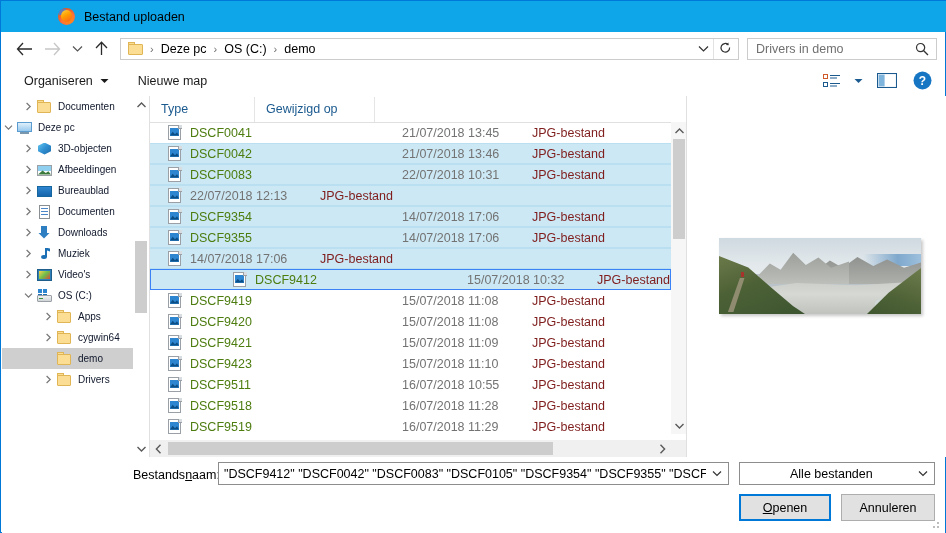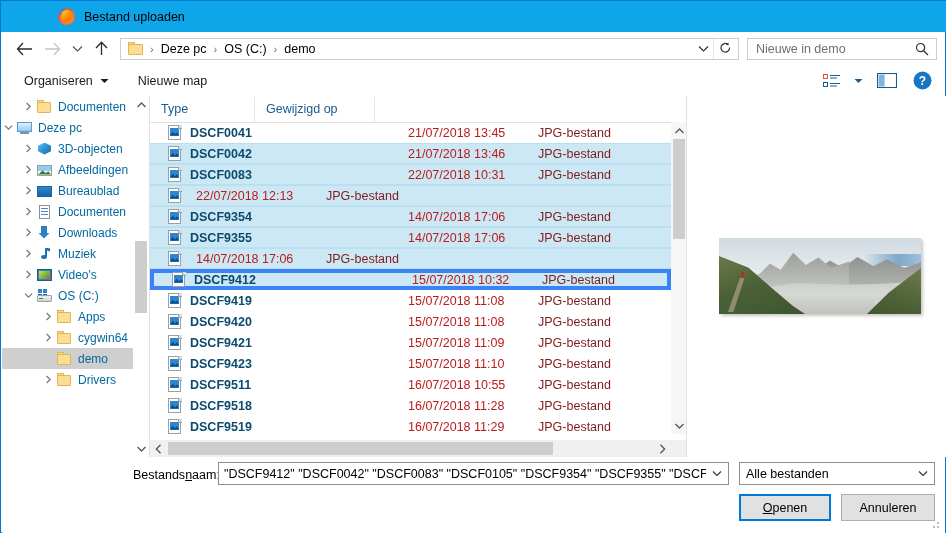--- a/index.html
+++ b/index.html
@@ -218,22 +218,22 @@
     left: 0; top: 0;
     width: 147px; height: 361px;
     background: #ffffff;
     overflow: hidden;
   }
   .tree-item {
     height: 21px;
     display: flex;
     align-items: center;
     white-space: nowrap;
-    font-size: 12px;
-    color: #0369a1;
+    font-size: 10px;
+    color: #0f172a;
   }
   .tree-item.selected { background: #cfcfcf; }
   .chev {
     width: 16px; height: 21px;
     display: flex; align-items: center; justify-content: center;
     flex: none;
   }
   .tree-icon {
     width: 17px; height: 16px;
     margin-right: 5px;
@@ -440,21 +440,22 @@
     font-size: 12.5px;
     box-sizing: border-box;
   }
   .frow.sel {
     background: #cce8f4;
     border-top: 1px solid #b9dff0;
     border-bottom: 1px solid #b9dff0;
   }
   .frow.focus {
     background: #cce8f4;
-    border: 4px solid #3b82f6;
+    border: 1px solid #3b82f6;
+    justify-content: flex-end;
   }
   .jpg-ico {
     width: 14px; height: 16px;
     margin-left: 18px; margin-right: 8px;
     position: relative; flex: none;
   }
   .jpg-ico .pg {
     position: absolute; left: 0; top: 0;
     width: 13px; height: 15px;
     background: #ffffff;
@@ -473,22 +474,22 @@
     position: absolute; left: 2px; top: 3px;
     width: 9px; height: 8px;
     background: #2f86d0;
   }
   .jpg-ico .pk {
     position: absolute; left: 2px; top: 6px;
     width: 9px; height: 5px;
     background: #0c4f86;
     clip-path: polygon(0 100%, 30% 25%, 55% 75%, 78% 35%, 100% 100%);
   }
-  .c-name { width: 212px; color: #0c4a6e; overflow: hidden; white-space: nowrap; font-weight: bold; }
-  .c-date { width: 130px; color: #b91c1c; white-space: nowrap; margin-left: 6px; }
+  .c-name { width: 212px; color: #4d7c0f; overflow: hidden; white-space: nowrap; }
+  .c-date { width: 130px; color: #737373; white-space: nowrap; }
   .c-type { color: #7f1d1d; white-space: nowrap; }
 
   .fl-vscroll {
     position: absolute;
     right: 0; top: 26px;
     width: 16px; height: 312px;
     background: #f6f6f6;
   }
   .fl-hscroll {
     position: absolute;
@@ -610,21 +611,21 @@
     width: 22px; height: 21px;
     display: flex; align-items: center; justify-content: center;
   }
   .type-select {
     position: absolute;
     left: 737px; top: 5px;
     width: 196px; height: 23px;
     box-sizing: border-box;
     border: 1px solid #8d8d8d;
     background: #ffffff;
-    display: flex; align-items: center;
+    display: flex; align-items: center; padding-left: 44px;
   }
   .type-value {
     margin-left: 6px;
     font-size: 12.5px;
     color: #000;
     flex: 1;
     white-space: nowrap; overflow: hidden;
   }
   .btn {
     position: absolute;
@@ -717,21 +718,21 @@
       </div>
       <div class="crumb-refresh">
         <svg width="13" height="13" viewBox="0 0 13 13">
           <path d="M10.6 5.5 A4.3 4.3 0 1 1 9.2 2.6" stroke="#333" stroke-width="1.2" fill="none"></path>
           <path d="M9.4 0.6 L9.6 3.3 L6.9 3" fill="#333"></path>
         </svg>
       </div>
     </div>
 
     <div class="searchbox">
-      <span class="search-placeholder">Nieuwe in demo</span>
+      <span class="search-placeholder">Drivers in demo</span>
       <span class="search-icon">
         <svg width="14" height="14" viewBox="0 0 14 14">
             <circle cx="5.6" cy="5.6" r="4.1" stroke="#333" stroke-width="1.2" fill="none"></circle>
             <path d="M8.7 8.7 L13 13" stroke="#333" stroke-width="1.3"></path>
           </svg>
       </span>
     </div>
   </div>
 
   <div class="cmdbar">

